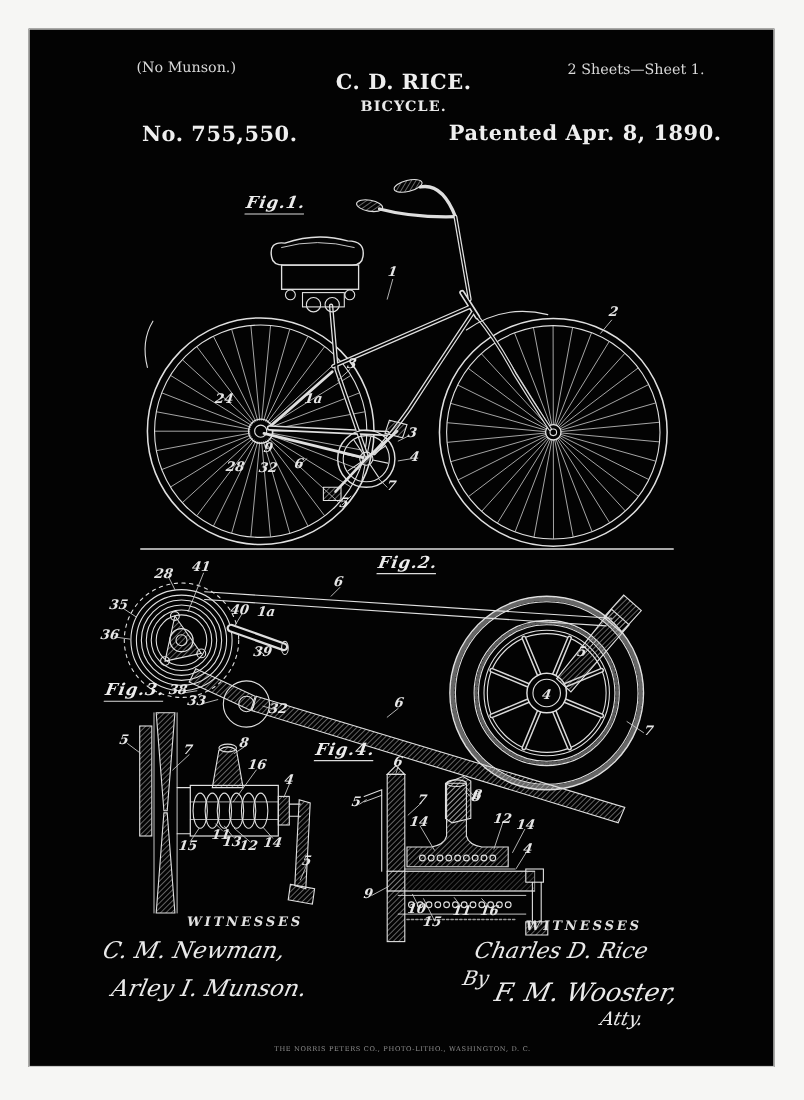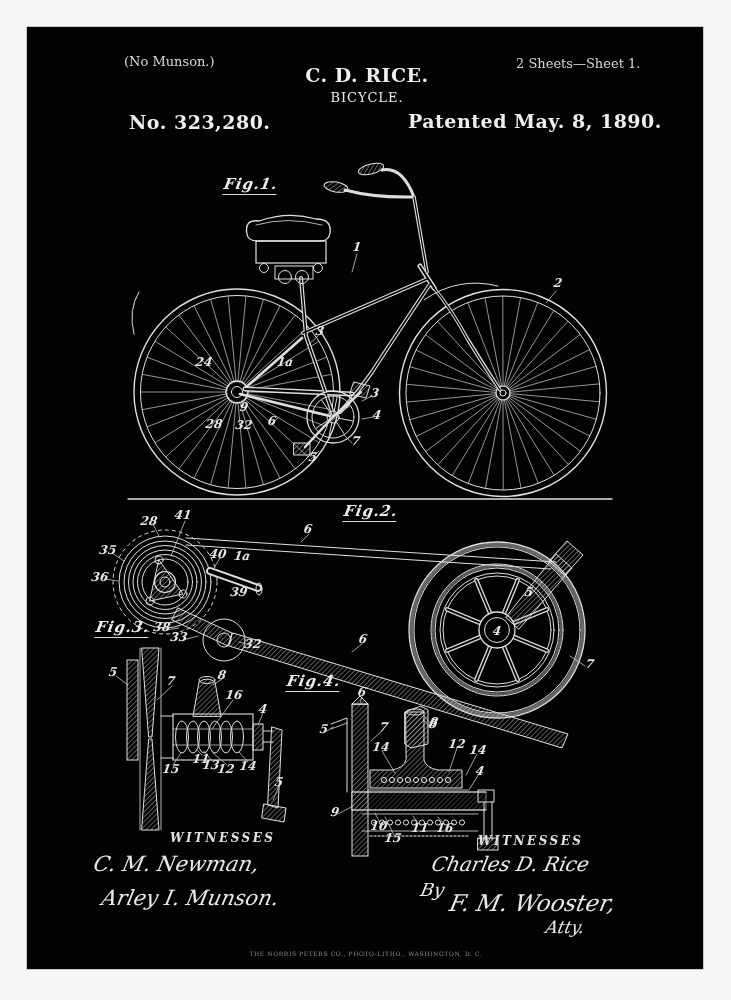--- a/index.html
+++ b/index.html
@@ -4,42 +4,42 @@
 <style>
   html,body{margin:0;padding:0;background:#e9e9e7;}
   .stage{position:relative;width:731px;height:1000px;background:#f6f6f4;overflow:hidden;
          font-family:"DejaVu Serif","Liberation Serif",serif;}
   .paper{position:absolute;left:26px;top:26px;width:678px;height:944px;background:#030303;
          border:1px solid #c9c9c7;box-sizing:border-box;}
   .drawing-svg{position:absolute;left:0;top:0;width:731px;height:1000px;z-index:2;}
   .txt{position:absolute;z-index:3;color:#e4e4e4;white-space:nowrap;}
   .hdr-small{font-size:13px;color:#d9d9d9;}
   .hdr-big{font-size:19px;font-weight:bold;color:#efefef;letter-spacing:.5px;}
-  .hdr-mid{font-size:13px;font-weight:normal;color:#e9e9e9;letter-spacing:1px;}
+  .hdr-mid{font-size:13px;font-weight:bold;color:#e9e9e9;letter-spacing:1px;}
   .ctr{text-align:center;}
   .fig-label{position:absolute;z-index:3;color:#ececec;font-size:15px;font-style:italic;font-weight:bold;
              letter-spacing:1px;border-bottom:1.5px solid #dcdcdc;padding-bottom:1px;transform:skewX(-10deg);}
   .part-label{position:absolute;z-index:4;color:#e6e6e6;font-size:12px;font-style:italic;font-weight:bold;
               transform:translate(-50%,-50%) skewX(-8deg);}
   .script{font-style:italic;transform:skewX(-12deg);color:#eaeaea;}
   .caps-label{font-style:italic;font-weight:bold;font-size:12px;letter-spacing:2.5px;color:#e2e2e2;}
   .footer-line{font-size:6px;letter-spacing:.6px;color:#8f8f8f;z-index:3;}
 </style>
 </head>
 <body>
 
 <div class="stage">
   <div class="paper"></div>
 
   <div class="txt hdr-small" style="left:124px;top:54px;">(No Munson.)</div>
   <div class="txt hdr-small" style="left:516px;top:56px;">2 Sheets—Sheet 1.</div>
   <div class="txt hdr-big ctr" style="left:267px;top:64px;width:200px;">C. D. RICE.</div>
   <div class="txt hdr-mid ctr" style="left:267px;top:90px;width:200px;">BICYCLE.</div>
-  <div class="txt hdr-big" style="left:129px;top:111px;">No. 323,280.</div>
-  <div class="txt hdr-big" style="left:408px;top:110px;">Patented May. 8, 1890.</div>
+  <div class="txt hdr-big" style="left:129px;top:111px;">No. 755,550.</div>
+  <div class="txt hdr-big" style="left:408px;top:110px;">Patented Apr. 8, 1890.</div>
 
   <div class="fig-label" style="left:224px;top:175px;">Fig.1.</div>
   <div class="fig-label" style="left:344px;top:502px;">Fig.2.</div>
   <div class="fig-label" style="left:96px;top:618px;">Fig.3.</div>
   <div class="fig-label" style="left:287px;top:672px;">Fig.4.</div>
 
   <svg class="drawing-svg" viewBox="0 0 731 1000" fill="none" stroke-linecap="round">
     <defs>
       <pattern id="hatch" width="3.5" height="3.5" patternUnits="userSpaceOnUse" patternTransform="rotate(45)">
         <line x1="0" y1="0" x2="0" y2="3.5" stroke="#c4c4c4" stroke-width="0.9"></line>

